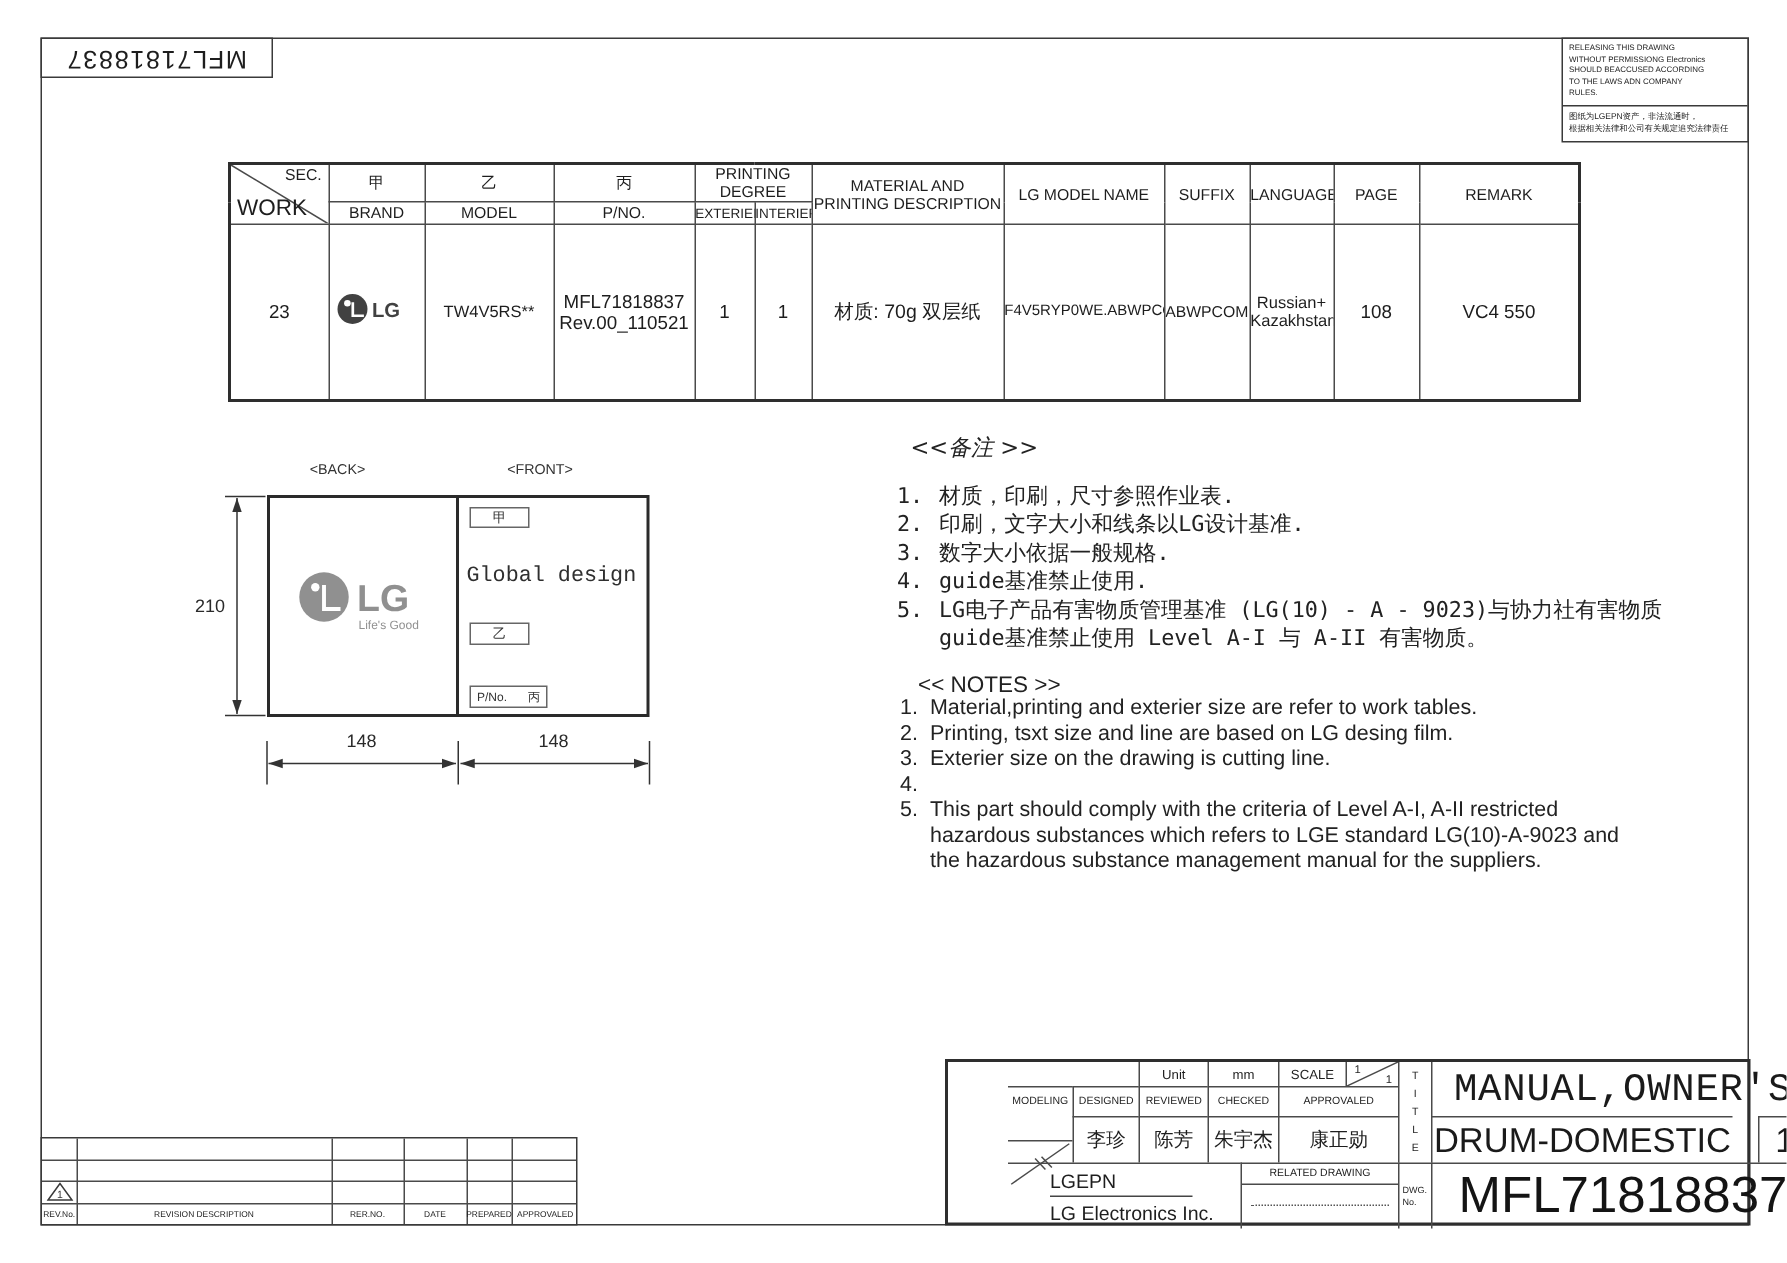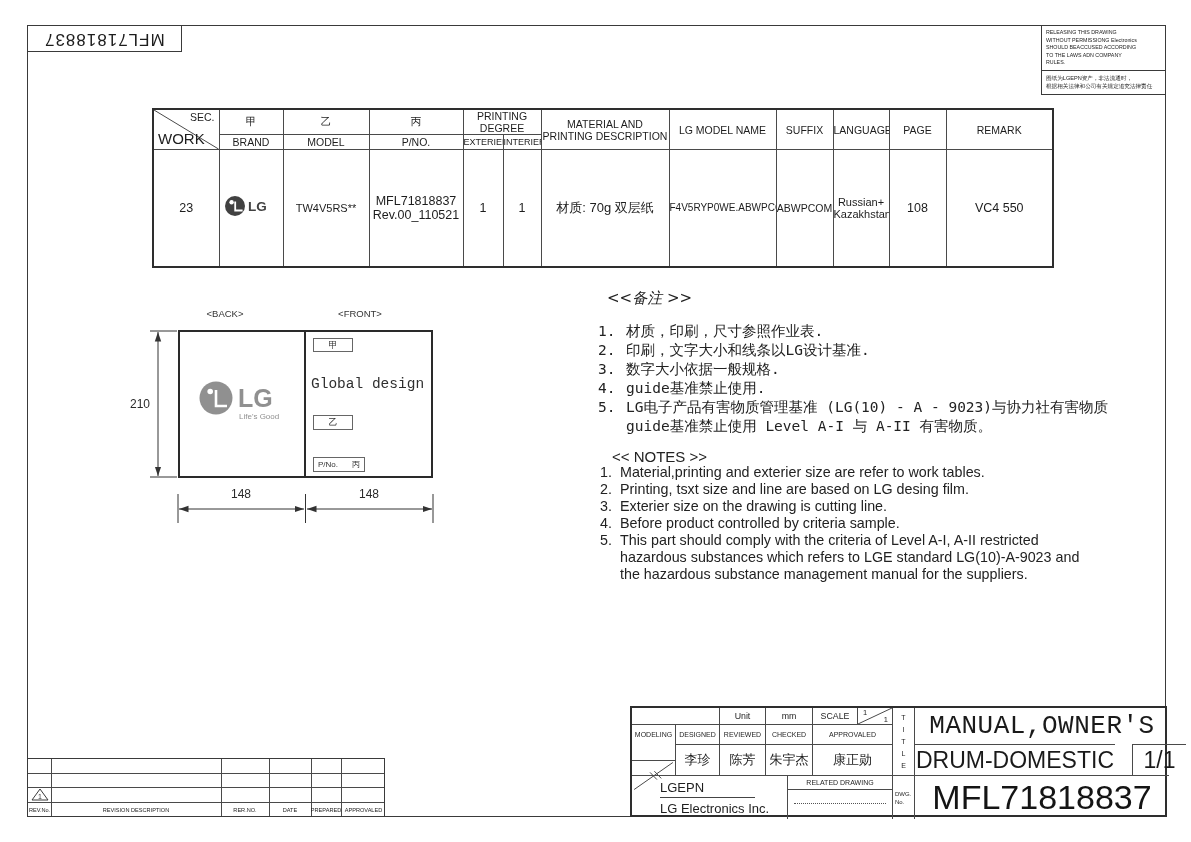--- a/index.html
+++ b/index.html
@@ -57,21 +57,21 @@
   .cn-list .it { display:flex; }
   .cn-list .n { width:28px; flex:none; }
   .en-title { font-size:15px; color:#222; }
   .en-list { width:530px; font-size:14.3px; line-height:17px; color:#222; }
   .en-list .it { display:flex; }
   .en-list .n { width:20px; flex:none; }
 
   
   .tb { left:630px; top:706px; width:537px; height:111px; border:2px solid #2e2e2e; position:absolute; }
   .tc { position:absolute; display:flex; align-items:center; justify-content:center;
-        font-size:7px; color:#1e1e1e; overflow:hidden; }
+        font-size:7px; color:#1e1e1e; overflow:hidden;margin-left:40px; }
   .bl { border-left:1px solid #4a4a4a; } .bt { border-top:1px solid #4a4a4a; }
   .tc.lab9 { font-size:8.8px; }
   .tc.name { font-size:13px; font-family:"DejaVu Sans","Liberation Sans",sans-serif; }
   .tc.big1 { font-size:26px; letter-spacing:0.5px; color:#1a1a1a;font-family:Liberation Mono, monospace; }
   .tc.big2 { font-size:23px; color:#1a1a1a; }
   .tc.big3 { font-size:34px; color:#141414; }
   .sdiag { position:relative; }
   .sdiag svg, .sign svg { position:absolute; left:0; top:0; width:100%; height:100%; }
   .sdiag .sn { position:absolute; top:0; left:5px; font-size:7.5px; }
   .sdiag .sd { position:absolute; bottom:0; right:4px; font-size:7.5px; }
@@ -259,21 +259,20 @@
     <div class="it">
         <span class="n">2.</span>
         <span class="preline">Printing, tsxt  size and line are based on LG desing film.</span>
       </div>
     <div class="it">
         <span class="n">3.</span>
         <span class="preline">Exterier size on the drawing is cutting line.</span>
       </div>
     <div class="it">
         <span class="n">4.</span>
-        <span class="preline">Before product controlled by criteria sample.</span>
       </div>
     <div class="it">
         <span class="n">5.</span>
         <span class="preline">This part should comply with the criteria of Level A-I, A-II restricted
 hazardous substances which refers to LGE standard LG(10)-A-9023 and
 the hazardous substance management manual for the suppliers.</span>
       </div>
   </div>
 
   <div class="tb">

